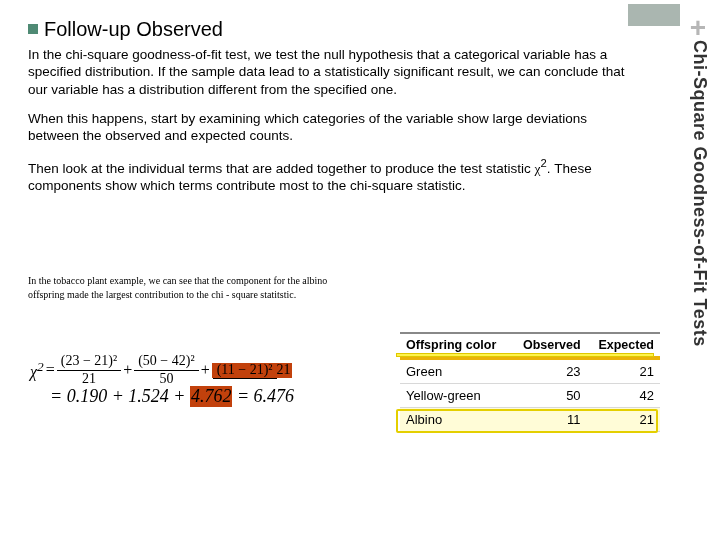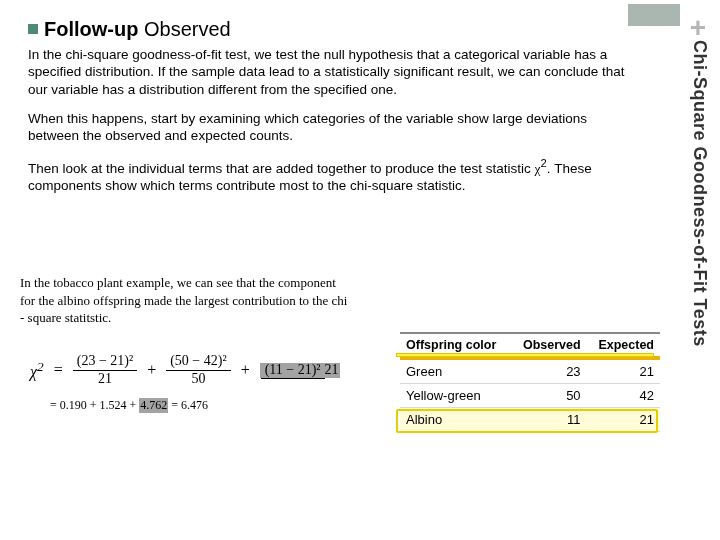--- a/index.html
+++ b/index.html
@@ -3,33 +3,33 @@
 <meta charset="utf-8">
 <style>
   * { box-sizing: border-box; margin: 0; padding: 0; }
   html, body { width: 720px; height: 540px; font-family: Arial, Helvetica, sans-serif; background: #fff; color: #000; overflow: hidden; }
   .slide { position: relative; width: 720px; height: 540px; }
   .corner-box { position: absolute; top: 4px; right: 40px; width: 52px; height: 22px; background: #aab6b0; }
   .plus { position: absolute; top: 14px; right: 14px; font-size: 28px; font-weight: 700; color: #b6b6b6; line-height: 1; }
   .side-title { position: absolute; top: 40px; right: 10px; writing-mode: vertical-rl; font-size: 18px; font-weight: 700; color: #333; letter-spacing: 0.5px; }
   .heading { position: absolute; top: 18px; left: 44px; font-size: 20px; }
   .bullet { position: absolute; top: 24px; left: 28px; width: 10px; height: 10px; background: #4f8a74; }
-  .heading .b1 { font-weight: 700; text-align: center; }
+  .heading .b1 { font-weight: 400; text-align: center; }
   .body { position: absolute; top: 46px; left: 28px; width: 602px; font-size: 13.5px; line-height: 1.28; }
   .body p { margin-bottom: 12px; }
   .chi2 { font-family: "Times New Roman", serif; }
   .bold { font-weight: 400; }
-  .tobacco { position: absolute; top: 274px; left: 20px; width: 330px; font-family: "Times New Roman", Georgia, serif; font-size: 13px; line-height: 1.35; }
+  .tobacco { position: absolute; top: 274px; left: 28px; width: 330px; font-family: "Times New Roman", Georgia, serif; font-size: 10px; line-height: 1.35; }
   .formula { position: absolute; top: 354px; left: 30px; font-family: "Times New Roman", Georgia, serif; font-size: 16px; }
-  .formula .row1 { display: flex; align-items: center; gap: 10px; text-align: center; }
+  .formula .row1 { display: flex; align-items: center; gap: 2px; text-align: center; }
   .frac { display: inline-flex; flex-direction: column; align-items: center; font-size: 14px; line-height: 1.05; }
   .frac .num { border-bottom: 1px solid #000; padding: 0 4px 1px; }
   .frac .den { padding-top: 1px; }
-  .hl { background: #a3a3a3; padding: 0 1px; display: inline-block; }
-  .formula .row2 { margin-top: 12px; font-size: 12px; padding-left: 20px; }
+  .hl { background: #c2410c; padding: 0 1px; display: inline-block; }
+  .formula .row2 { font-size: 18px; padding-left: 20px; font-style: italic; }
   .table-wrap { position: absolute; top: 332px; left: 400px; width: 260px; font-family: Arial, sans-serif; font-size: 13px; }
   .table-hi { position: absolute; top: 22px; left: -3px; width: 256px; height: 2px; background: #fff34a; box-shadow: 0 0 0 1px #e0c800; }
   table { border-collapse: collapse; width: 100%; }
   th { text-align: left; font-weight: 700; padding: 4px 6px; border-top: 2px solid #888; border-bottom: 4px solid #eab308; font-size: 12.5px; }
   th.th-r { text-align: right; }
   td { padding: 4px 6px; border-bottom: 1px solid #d8d8d8; }
   td.num { text-align: right; margin-top: 20px; }
   .row-hi td { background: rgba(255,243,74,0.22); }
   .row-hi-border { position: absolute; left: -4px; top: 77px; width: 262px; height: 24px; border: 2px solid #e4cf00; border-radius: 2px; pointer-events: none; }
 </style>

